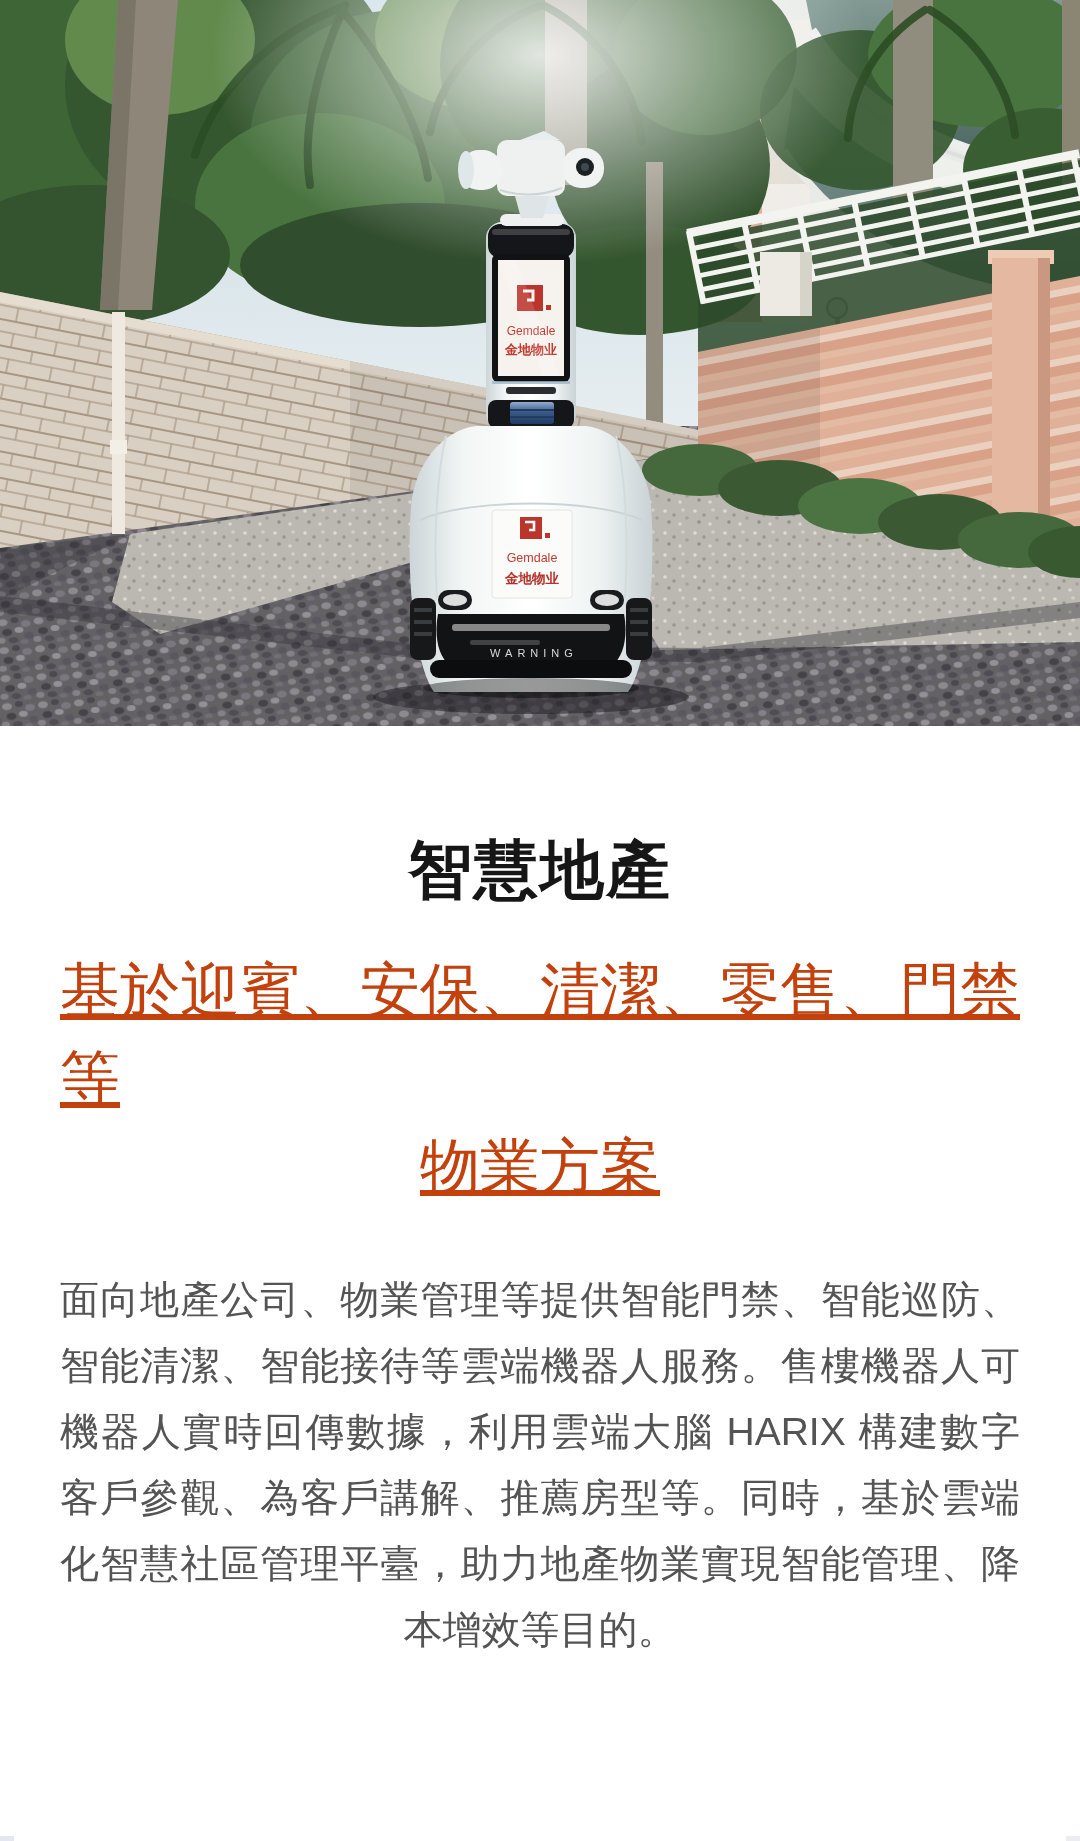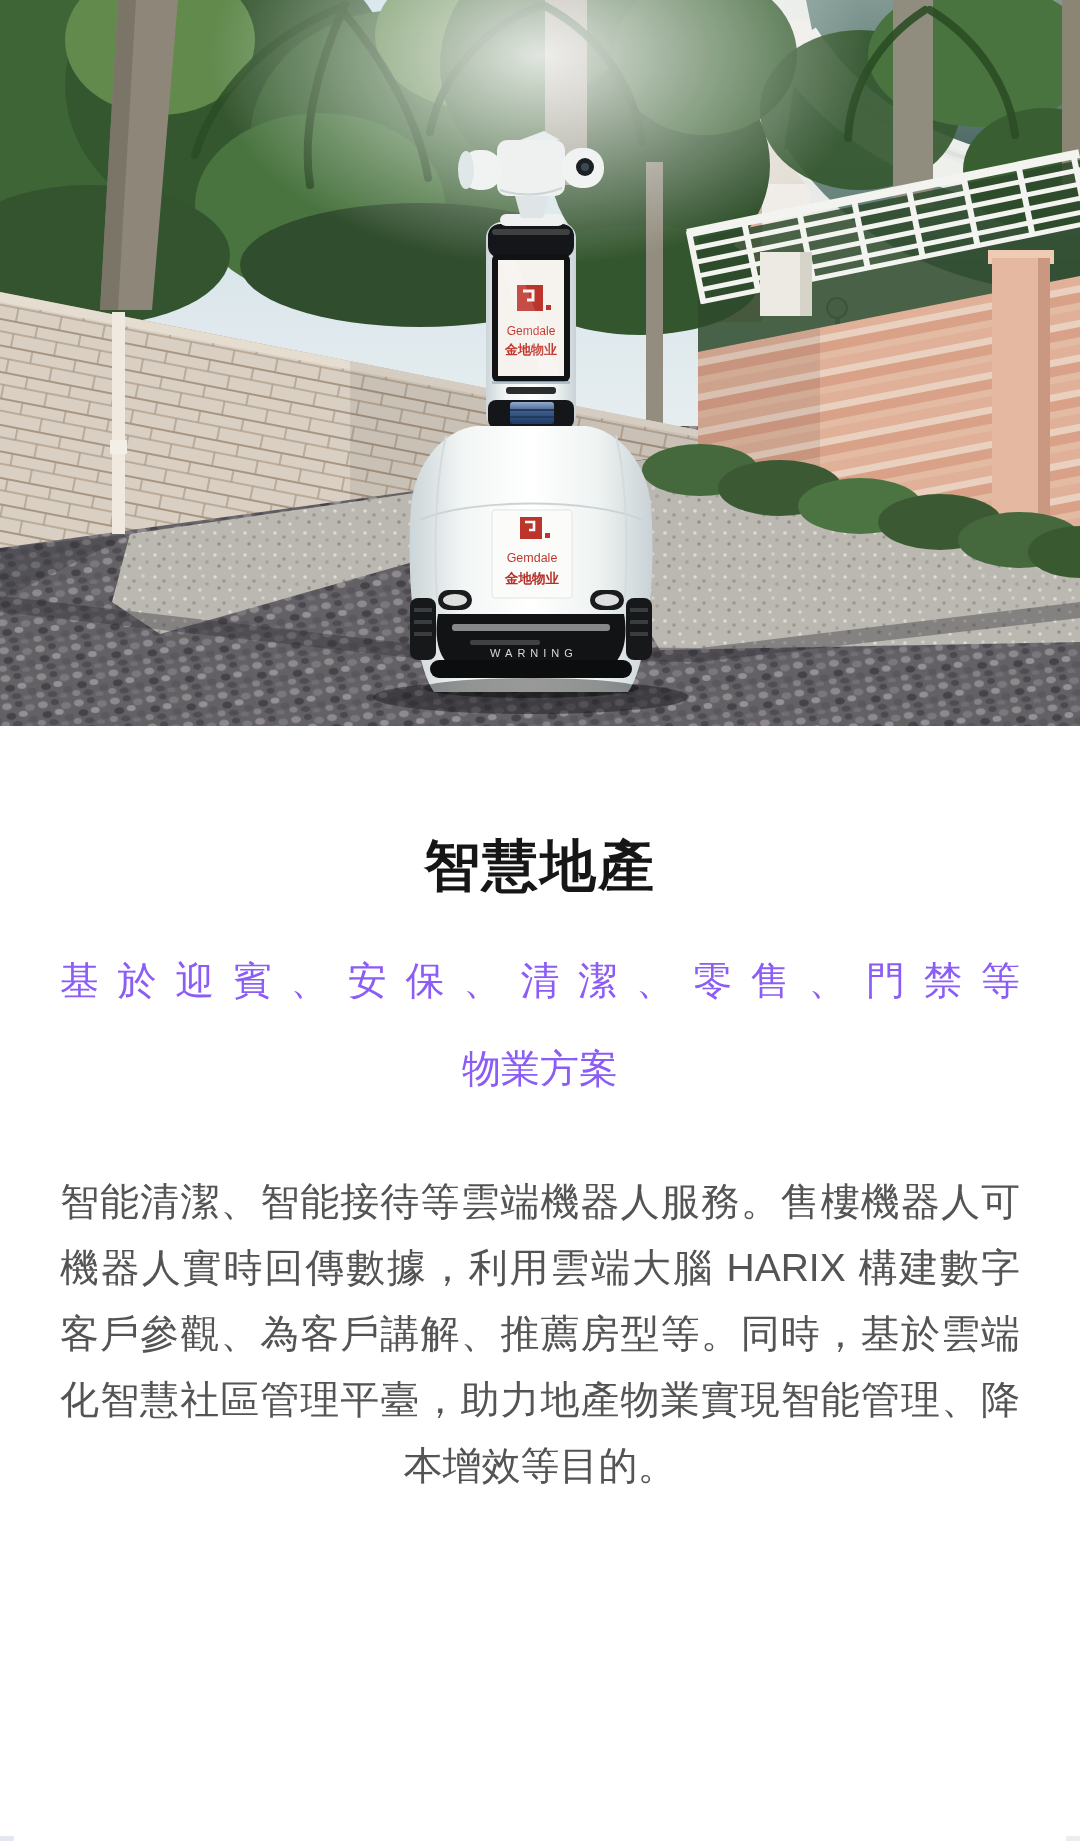--- a/index.html
+++ b/index.html
@@ -2,23 +2,23 @@
 <html><head>
 <meta charset="utf-8">
 <style>
   html,body{margin:0;padding:0;background:#ffffff;}
   body{width:1080px;height:1841px;position:relative;overflow:hidden;
        font-family:"Liberation Sans","DejaVu Sans",sans-serif;}
   .hero{margin:0;width:1080px;height:726px;display:block;text-align:center;}
   .hero svg{display:block;}
   svg text{font-family:"Liberation Sans","DejaVu Sans",sans-serif;}
   .content{padding:0 60px;}
-  .title{margin:106px 0 0;font-size:56px;line-height:1.2;font-weight:700;
+  .title{margin:106px 0 0;font-size:64px;line-height:1.2;font-weight:700;
          color:#161616;text-align:center;letter-spacing:2px;}
-  .subtitle{margin-top:38px;color:#8b5cf6;font-size:39px;line-height:88px;font-weight:400;}
+  .subtitle{margin-top:38px;color:#c2410c;font-size:60px;line-height:88px;font-weight:400;text-decoration:underline;}
   .subtitle .line{text-align:justify;text-align-last:justify;}
   .subtitle .line.last{text-align:center;text-align-last:center;}
   .bodytext{margin-top:56px;color:#545454;font-size:39px;line-height:66px;font-weight:400;}
   .bodytext .line{text-align:justify;text-align-last:justify;}
   .bodytext .line.last{text-align:right;text-align-last:center;}
   .peek{position:absolute;bottom:0;height:5px;width:14px;background:#dfe3ec;opacity:.85;}
   .peek.left{left:0;}
   .peek.right{right:0;background:#e8eaee;}
 </style>
 </head>
@@ -271,20 +271,21 @@
 
 <section class="content">
   <h1 class="title">智慧地產</h1>
 
   <div class="subtitle">
     <div class="line">基於迎賓、安保、清潔、零售、門禁等</div>
     <div class="line last">物業方案</div>
   </div>
 
   <div class="bodytext">
+    <div class="line">面向地產公司、物業管理等提供智能門禁、智能巡防、</div>
     <div class="line">智能清潔、智能接待等雲端機器人服務。售樓機器人可</div>
     <div class="line">機器人實時回傳數據，利用雲端大腦 HARIX 構建數字</div>
     <div class="line">客戶參觀、為客戶講解、推薦房型等。同時，基於雲端</div>
     <div class="line">化智慧社區管理平臺，助力地產物業實現智能管理、降</div>
     <div class="line last">本增效等目的。</div>
   </div>
 </section>
 
 <div class="peek left"></div>
 <div class="peek right"></div>

